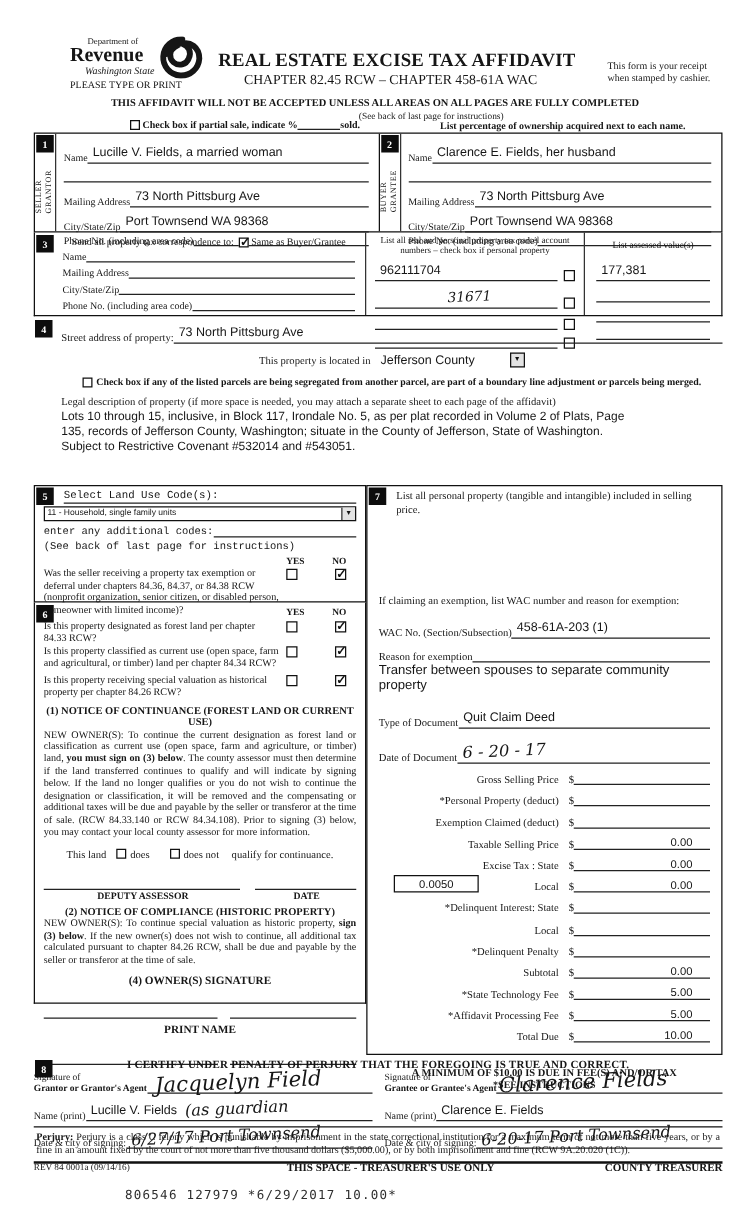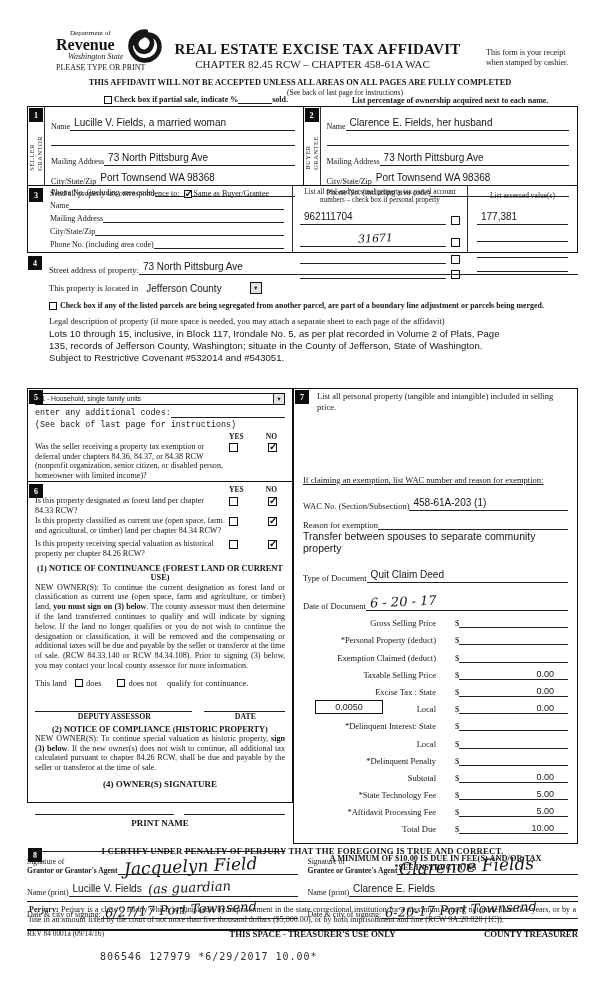--- a/index.html
+++ b/index.html
@@ -11,21 +11,21 @@
   .abs { position: absolute; }
   .b { font-weight: bold; }
   .ser8  { font-size: 8px; }
   .ser85 { font-size: 8.5px; }
   .ser75 { font-size: 7.5px; }
   .sans  { font-family: "Liberation Sans", sans-serif; }
   .mono  { font-family: "Liberation Mono", monospace; }
   .script { font-family: "DejaVu Serif", serif; font-style: italic; display:inline-block; transform: rotate(-2.5deg); white-space: nowrap; }
 
   
-  .row { display: flex; align-items: flex-end; }
+  .row { display: flex; align-items: flex-end; justify-content: center; }
   .fill { flex: 1; border-bottom: 1px solid #222; min-height: 10px; padding: 0 0 0 4px; }
   .val10 { font-family: "Liberation Sans", sans-serif; font-size: 10px; line-height: 11px; white-space: nowrap; }
 
   
   .cb { display: inline-block; width: 9px; height: 9px; border: 1.3px solid #111; position: relative; background:#fff; flex:none; }
   .cb.small { width: 8px; height: 8px; }
   .cb.checked::after { content: "✓"; position: absolute; top: -3px; left: 0px; font-size: 10px; font-weight: bold; color:#111; }
 
   
   .numbox { position:absolute; width: 14px; height: 14px; background: #0d0d0d; color: #fff;
@@ -46,21 +46,21 @@
   .yesno { display:flex; width: 48px; justify-content: space-between; margin-left: auto; margin-right: 8px; }
   .qrow { display: flex; align-items: flex-start; margin-top: 4px; }
   .qtext { flex: 1; font-size: 8.1px; line-height: 9.6px; padding-right: 6px; }
   .qboxes { width: 48px; display: flex; justify-content: space-between; margin-right: 8px; padding-top: 1px; flex:none; }
 
   .para { font-size: 8.1px; line-height: 9.8px; text-align: justify; }
   .ctr { text-align: center; }
 
   
   .mrow { display: flex; align-items: flex-end; margin-top: 6.2px; position: relative; }
-  .mlabel { width: 152px; text-align: right; font-size: 8.5px; padding-right: 19px; white-space: nowrap; flex:none;}
+  .mlabel { width: 152px; text-align: right; font-size: 8.5px; padding-right: 8px; white-space: nowrap; flex:none;}
   .mdollar { font-size: 8.5px; flex:none; }
   .mline { flex: 1; border-bottom: 1px solid #222; text-align: right;
     font-family: "Liberation Sans", sans-serif; font-size: 9px; padding-right: 14px; min-height: 11px; }
   .ratebox { position: absolute; left: 12px; bottom: 0; width: 68px; height: 14px; border: 1.3px solid #111;
     text-align:center; font-family:"Liberation Sans",sans-serif; font-size: 9px; line-height: 13px; background:#fff; }
 </style>
 </head>
 <body>
 
 <div class="page">
@@ -241,20 +241,21 @@
       </div>
       <div class="ser85" style="margin-top:6px;">Legal description of property (if more space is needed, you may attach a separate sheet to each page of the affidavit)</div>
       <div class="sans" style="font-size:9.6px; line-height:12px; margin-top:2px; white-space:pre-line;">Lots 10 through 15, inclusive, in Block 117, Irondale No. 5, as per plat recorded in Volume 2 of Plats, Page
 135, records of Jefferson County, Washington; situate in the County of  Jefferson, State of Washington.
 Subject to Restrictive Covenant #532014 and #543051.</div>
     </div>
   </div>
 
   <div class="abs" style="left:27px; top:388px; width:266px; height:94px; border:1.5px solid #111; padding:2px 7px 0 7px; position:absolute;">
     <div class="numbox" style="left:1px; top:1px;">5</div>
+    <div class="mono" style="font-size:8.6px; margin-left:16px; border-bottom:1px solid #222; padding-bottom:1px;">Select Land Use Code(s):</div>
     <div style="margin-top:2px; border:1.2px solid #111; height:12px; display:flex; align-items:stretch;">
       <span class="sans" style="font-size:6.8px; line-height:10px; padding-left:2px; flex:1;">11 - Household, single family units</span>
       <span style="width:11px; background:#e3e3e3; border-left:1px solid #333; display:flex; align-items:center; justify-content:center;">
           <span style="font-size:5.5px;">▼</span>
         </span>
     </div>
     <div class="row" style="margin-top:3px;">
       <span class="mono" style="font-size:8.4px;">enter any additional codes:</span>
       <span class="fill" style="min-height:9px;"></span>
     </div>
@@ -337,21 +338,21 @@
     <div class="row" style="margin-top:14px; gap:10px;">
       <span class="fill" style="flex:1.4;"></span>
       <span class="fill" style="flex:1;"></span>
     </div>
   </div>
 
   <div class="abs" style="left:293px; top:388px; width:285px; height:456px; border:1.5px solid #111; padding:2px 9px 0 9px;">
     <div class="numbox" style="left:1px; top:1px;">7</div>
     <div class="ser85" style="margin-left:14px; line-height:11px; width:92%;">List all  personal property (tangible and intangible) included in selling price.</div>
 
-    <div class="ser85" style="margin-top:62px;text-decoration:underline;">If claiming an exemption, list WAC number and reason for exemption:</div>
+    <div class="ser85" style="margin-top:62px;">If claiming an exemption, list WAC number and reason for exemption:</div>
 
     <div class="row" style="margin-top:7px;">
       <span class="ser85">WAC No. (Section/Subsection)</span>
       <span class="fill"><span class="val10">458-61A-203 (1)</span></span>
     </div>
 
     <div class="row" style="margin-top:9px;">
       <span class="ser85">Reason for exemption</span>
       <span class="fill" style="min-height:9px;"></span>
     </div>

